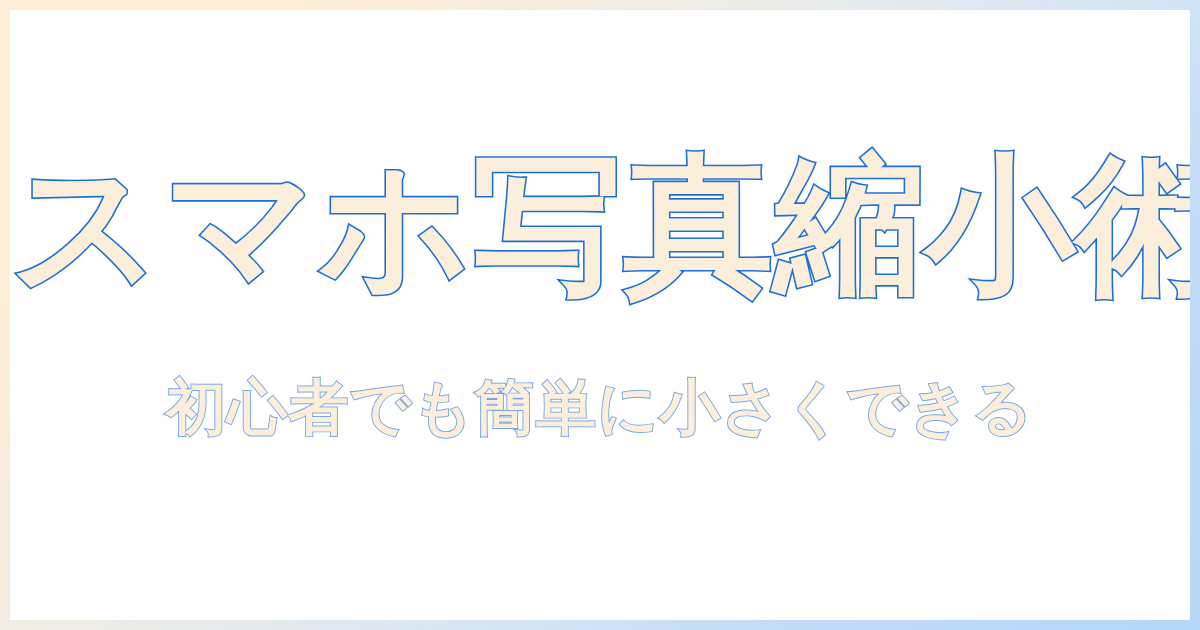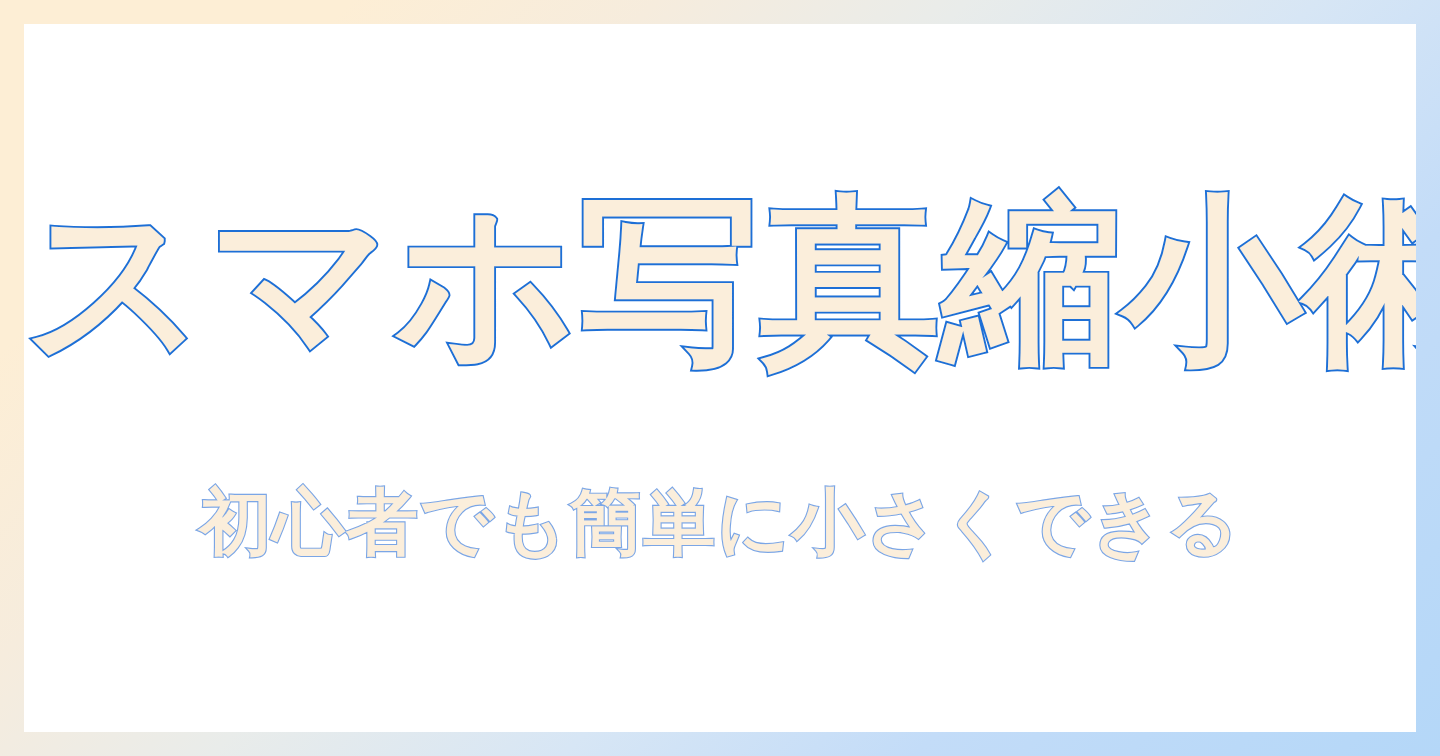--- a/index.html
+++ b/index.html
@@ -69,36 +69,36 @@
   #subtitle-block {
     position: absolute;
     left: 0;
     right: 0;
     top: 372px;
     text-align: center;
   }
 
   .subtitle-text {
     display: inline-block;
-    font-family: Liberation Serif, serif;
+    font-family: Liberation Mono, monospace;
     font-size: 60px;
     line-height: 1.0;
     font-weight: 700;
     letter-spacing: 0.02em;
     color: #fbeedb;                 
     -webkit-text-stroke: 1.9px #7ba6e6;  
     paint-order: stroke fill;
     white-space: nowrap;
-    margin: 14px;
+    margin: 0;
   }
 </style>
 </head>
 <body>
 
-<div id="canvas" style="padding: 20px; background: linear-gradient(135deg, rgb(253, 238, 213) 0%, rgb(253, 238, 213) 16%, rgb(246, 236, 221) 30%, rgb(233, 236, 234) 44%, rgb(215, 230, 245) 60%, rgb(195, 220, 248) 76%, rgb(180, 215, 248) 100%);">
+<div id="canvas" style="padding: 10px; background: linear-gradient(135deg, rgb(253, 238, 213) 0%, rgb(253, 238, 213) 16%, rgb(246, 236, 221) 30%, rgb(233, 236, 234) 44%, rgb(215, 230, 245) 60%, rgb(195, 220, 248) 76%, rgb(180, 215, 248) 100%);">
   <div id="card" style="background: rgb(255, 255, 255);">
 
     <div id="title-block">
       <h1 class="title-text" style="color: rgb(251, 238, 219); -webkit-text-stroke: 3.2px rgb(29, 111, 214); font-size: 150px;">スマホ写真縮小術</h1>
     </div>
 
     <div id="subtitle-block">
       <p class="subtitle-text" style="color: rgb(251, 238, 219); -webkit-text-stroke: 1.9px rgb(123, 166, 230); font-size: 60px;">初心者でも簡単に小さくできる</p>
     </div>
 

